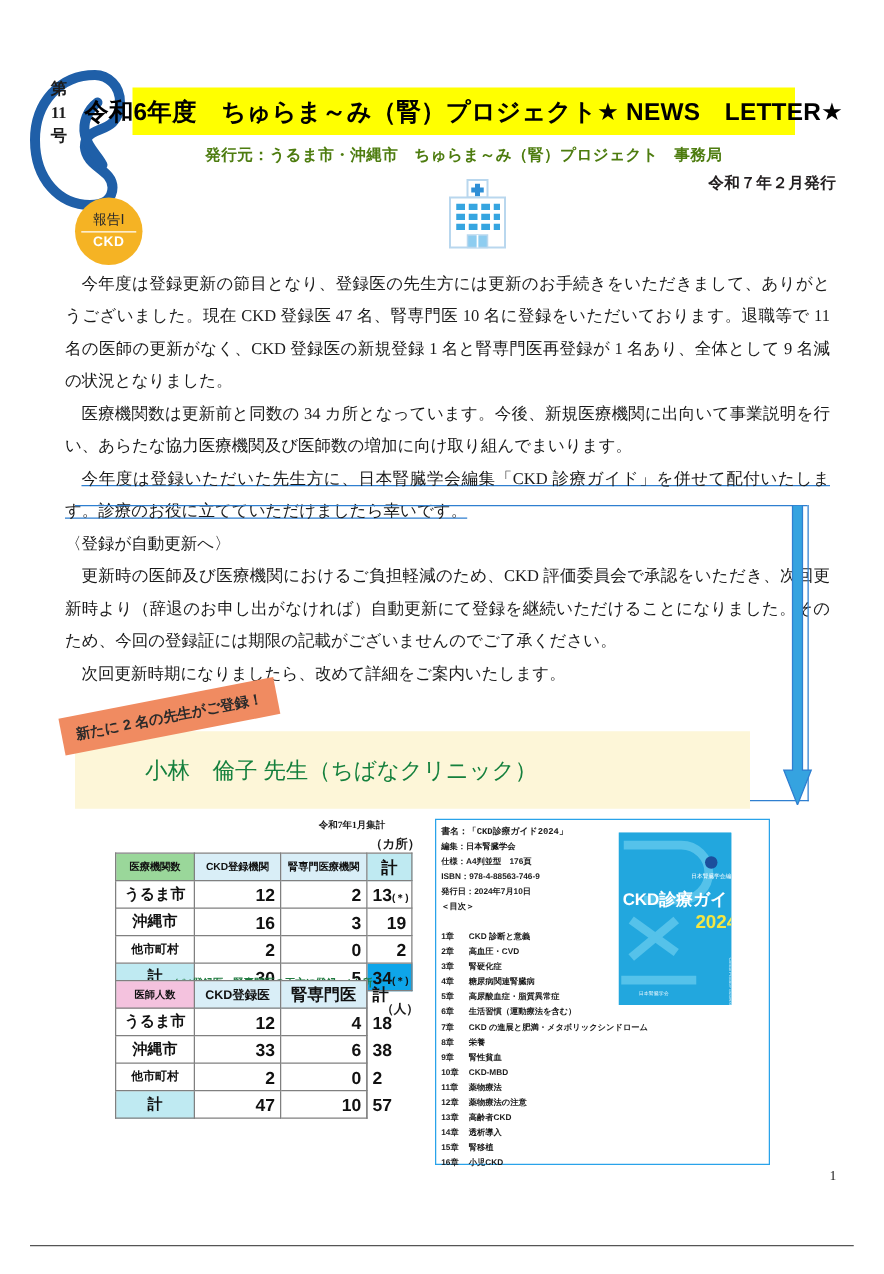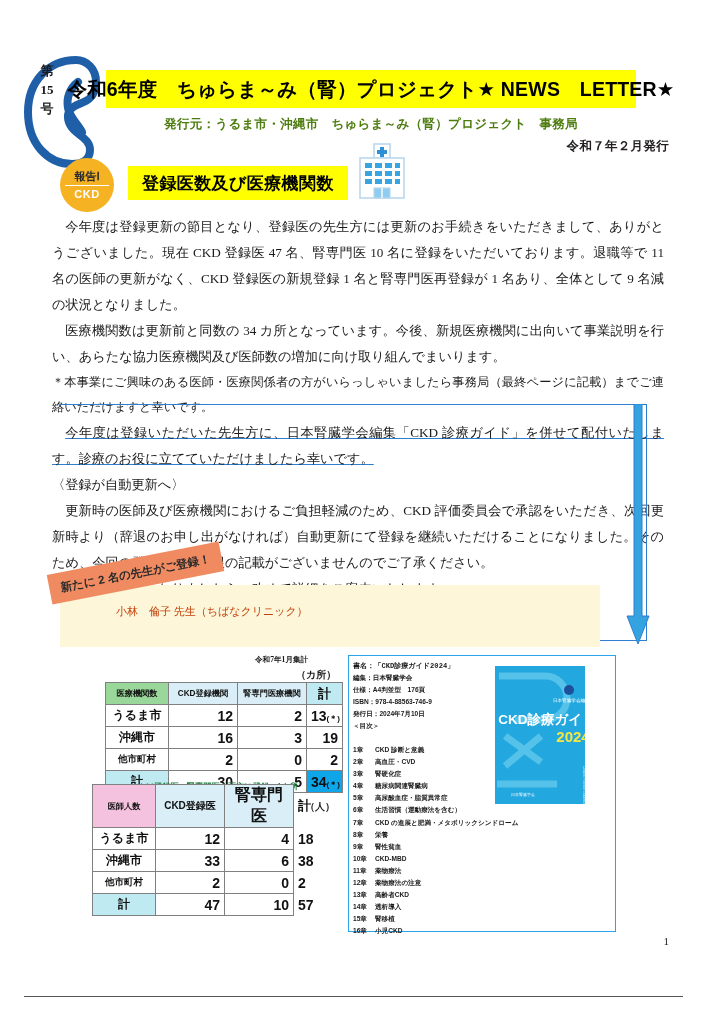--- a/index.html
+++ b/index.html
@@ -36,21 +36,21 @@
     position:absolute;right:38px;top:138px;text-align:right;
     font-size:12.5px;font-weight:600;color:#231f20;letter-spacing:.3px;
   }
 
   
   .badge{
     position:absolute;left:60px;top:158px;width:54px;height:54px;border-radius:50%;
     background:#f5b324;display:flex;flex-direction:column;align-items:center;
     justify-content:center;line-height:1.15;
   }
-  .badge .b1{font-size:11px;font-weight:700;color:#2b2b2b;
+  .badge .b1{font-size:11px;font-weight:400;color:#2b2b2b;
     font-family:"Liberation Sans",sans-serif;}
   .badge .hr{width:44px;height:1px;background:#fff;margin:2px 0;}
   .badge .b2{font-size:11px;font-weight:700;color:#ffffff;
     font-family:Liberation Sans, sans-serif;letter-spacing:.5px;}
 
   .sec-head{
     position:absolute;left:128px;top:166px;height:34px;background:#ffff00;
     display:flex;align-items:center;padding:0 14px;
   }
   .sec-head .s{
@@ -95,40 +95,40 @@
     background:#fdf6d8;
   }
   .newreg .col{position:absolute;top:10px;}
   .newreg .c1{left:42px;}
   .newreg .c2{left:298px;}
   .newreg .h{
     font-family:"Liberation Sans",sans-serif;font-weight:700;font-size:13px;
     color:#1a1a1a;white-space:nowrap;
   }
   .newreg .n{
-    margin-top:9px;margin-left:14px;font-size:11px;color:#c2410c;white-space:nowrap;
+    margin-top:9px;margin-left:14px;font-size:18px;color:#15803d;white-space:nowrap;
   }
 
   
   .tbl-date{
     position:absolute;left:255px;top:655px;font-size:7.6px;font-weight:700;
     color:#1a1a1a;white-space:nowrap;
   }
   .unit{
     position:absolute;font-size:10px;font-weight:700;color:#1a1a1a;
   }
   .unit.u1{left:296px;top:668px;}
   .unit.u2{left:305px;top:800px;}
 
   table.dt{
     position:absolute;border-collapse:collapse;
     font-family:"Liberation Sans","DejaVu Sans",sans-serif;
     table-layout:fixed;background:#fff;
   }
-  table.t1{left:92px;top:682px;width:238px;margin-left:13px;}
+  table.t1{left:92px;top:682px;width:238px;}
   table.t2{left:92px;top:784px;width:192px;padding-left:16px;}
   table.dt td,table.dt th{
     border:1px solid #808080;height:21px;padding:0 4px;font-size:14px;
     font-weight:700;color:#111;text-align:right;vertical-align:middle;
   }
   table.dt th{font-size:8.2px;text-align:center;font-weight:700;}
   table.dt .corner1{background:#9ad79a;}
   table.dt .corner2{background:#f4c2de;}
   table.dt .hcell{background:#d9eef7;}
   table.dt .hsum{background:#bfeaf2;font-size:13px;}
@@ -181,37 +181,34 @@
   <div class="kidney">
     <svg width="92" height="120" viewBox="0 0 92 120">
       <path d="M58 8 C30 8 10 30 10 60 C10 92 30 112 54 112 C66 112 72 106 72 98
                C72 88 62 84 56 78 C50 72 48 64 52 58 C56 52 66 52 72 46
                C80 38 80 22 72 14 C68 10 63 8 58 8 Z" fill="none" stroke="#1f5fa8" stroke-width="8" stroke-linecap="round"></path>
       <path d="M60 30 C52 36 48 46 50 56 C52 66 60 72 64 80" fill="none" stroke="#1f5fa8" stroke-width="8" stroke-linecap="round"></path>
     </svg>
   </div>
   <div class="issue-no">
     <span>第</span>
-    <span>15</span>
+    <span>11</span>
     <span>号</span>
   </div>
 
   <div class="title-band">
     <div class="t">令和6年度　ちゅらま～み（腎）プロジェクト★ NEWS　LETTER★</div>
   </div>
   <div class="issuer">発行元：うるま市・沖縄市　ちゅらま～み（腎）プロジェクト　事務局</div>
   <div class="pubdate">令和７年２月発行</div>
 
   <div class="badge">
     <div class="b1">報告Ⅰ</div>
     <div class="hr"></div>
     <div class="b2">CKD</div>
-  </div>
-  <div class="sec-head">
-    <div class="s">登録医数及び医療機関数</div>
   </div>
 
   <div class="hospital-icon">
     <svg width="52" height="62" viewBox="0 0 52 62">
       <rect x="18" y="2" width="16" height="14" fill="#fff" stroke="#b9d7ee" stroke-width="1.6"></rect>
       <path d="M24 5h4v3h3v4h-3v3h-4v-3h-3V8h3z" fill="#2f8fd6"></path>
       <rect x="4" y="16" width="44" height="40" fill="#fff" stroke="#b9d7ee" stroke-width="1.6"></rect>
       <g fill="#36a5e0">
         <rect x="9" y="21" width="7" height="5"></rect>
           <rect x="19" y="21" width="7" height="5"></rect>
@@ -227,21 +224,20 @@
           <rect x="39" y="37" width="5" height="5"></rect>
       </g>
       <rect x="18" y="46" width="16" height="10" fill="#8ecdf0" stroke="#b9d7ee" stroke-width="1.2"></rect>
       <line x1="26" y1="46" x2="26" y2="56" stroke="#fff" stroke-width="1.4"></line>
     </svg>
   </div>
 
   <div class="body-text">
     <p class="ind">今年度は登録更新の節目となり、登録医の先生方には更新のお手続きをいただきまして、ありがとうございました。現在 CKD 登録医 47 名、腎専門医 10 名に登録をいただいております。退職等で 11 名の医師の更新がなく、CKD 登録医の新規登録 1 名と腎専門医再登録が 1 名あり、全体として 9 名減の状況となりました。</p>
     <p class="ind">医療機関数は更新前と同数の 34 カ所となっています。今後、新規医療機関に出向いて事業説明を行い、あらたな協力医療機関及び医師数の増加に向け取り組んでまいります。</p>
-    <p class="small">＊本事業にご興味のある医師・医療関係者の方がいらっしゃいましたら事務局（最終ページに記載）までご連絡いただけますと幸いです。</p>
     <p class="ind underline">今年度は登録いただいた先生方に、日本腎臓学会編集「CKD 診療ガイド」を併せて配付いたします。診療のお役に立てていただけましたら幸いです。</p>
     <p>〈登録が自動更新へ〉</p>
     <p class="ind">更新時の医師及び医療機関におけるご負担軽減のため、CKD 評価委員会で承認をいただき、次回更新時より（辞退のお申し出がなければ）自動更新にて登録を継続いただけることになりました。そのため、今回の登録証には期限の記載がございませんのでご了承ください。</p>
     <p class="ind">次回更新時期になりましたら、改めて詳細をご案内いたします。</p>
   </div>
 
   <div class="blue-top"></div>
   <div class="blue-box"></div>
   <div class="arrow-down">
     <svg width="26" height="240" viewBox="0 0 26 240">
@@ -296,21 +292,21 @@
   </tbody>
     </table>
   <div class="tbl-note">（＊)登録医・腎専門医の両方に登録：1カ所</div>
 
   <div class="unit u2">（人）</div>
   <table class="dt t2">
     <tbody>
         <tr>
       <th class="corner2" style="width:54px">医師人数</th>
       <th class="hcell" style="width:60px;font-size:10px">CKD登録医</th>
-      <th class="hcell" style="width:60px;font-size:16px">腎専門医</th>
+      <th class="hcell" style="width:60px;font-size:13px">腎専門医</th>
       <th class="hsum">計</th>
     </tr>
     <tr>
       <td class="rowlab">うるま市</td>
       <td>12</td>
       <td>4</td>
       <td>18</td>
     </tr>
     <tr>
       <td class="rowlab">沖縄市</td>

